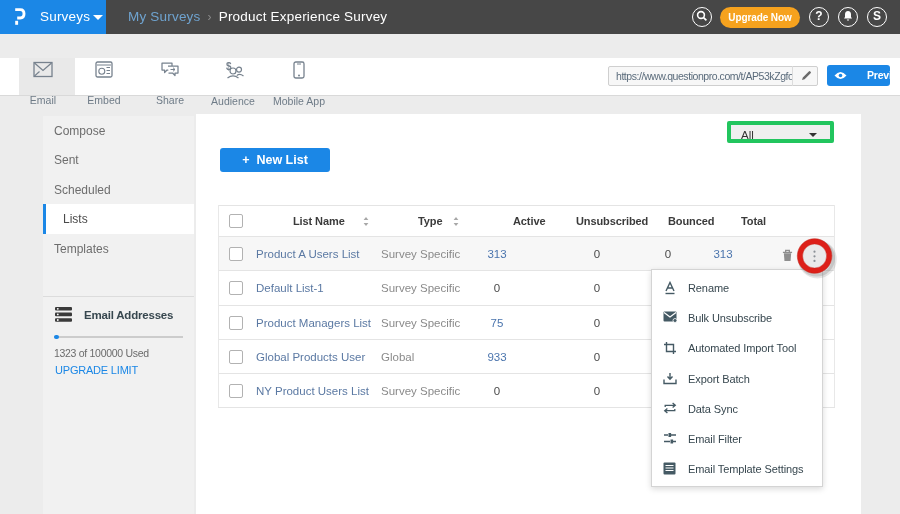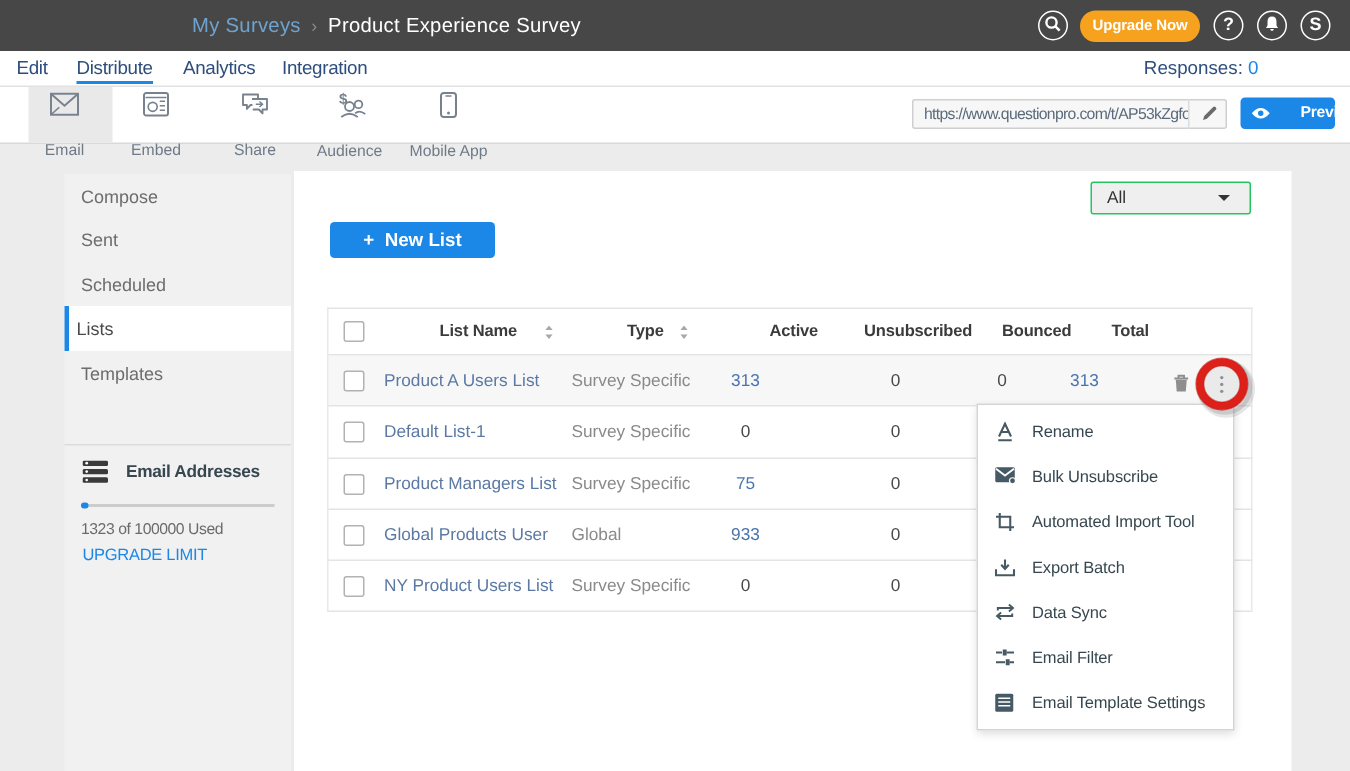--- a/index.html
+++ b/index.html
@@ -42,21 +42,21 @@
 #side-sep { position:absolute; left:0; top:180px; width:151px; border-top:1px solid #dcdcdc; }
 #ea-head { position:absolute; left:41px; top:193px; font-size:11.5px; letter-spacing:-0.2px; font-weight:700; color:#37474f; }
 #ea-bar { position:absolute; left:11px; top:220px; width:129px; height:2px; background:#cccccc; }
 #ea-bar-fill { position:absolute; left:0; top:-1px; width:5px; height:4px; background:#1b87e6; border-radius:2px; }
 #ea-used { position:absolute; left:11px; top:231px; font-size:10.5px; letter-spacing:-0.3px; color:#6b6b6b; }
 #ea-upgrade { position:absolute; left:12px; top:248px; font-size:11px; letter-spacing:-0.2px; color:#1b87e6; font-weight:400; }
 
 #main { position:absolute; left:196px; top:114px; width:665px; height:400px; background:#fff; }
 #searchbox { position:absolute; left:292px; top:7px; width:209px; height:22px; background:#f7f7f7; border:1px solid #d8d8d8; border-radius:2px; }
 #searchbox .ph { position:absolute; left:21px; top:4px; font-size:12px; color:#9e9e9e; }
-#allsel { position:absolute; left:531px; top:7px; width:107px; height:22px; background:#efefef; border:1px solid #22c55e; border-radius:2px; font-size:11.5px; color:#333; line-height:20px; padding-left:10px; }
+#allsel { position:absolute; left:531px; top:7px; width:107px; height:22px; background:#efefef; border:4px solid #22c55e; border-radius:2px; font-size:11.5px; color:#333; line-height:20px; padding-left:10px; }
 #allsel .car { position:absolute; right:13px; top:8px; width:0; height:0; border-left:4px solid transparent; border-right:4px solid transparent; border-top:4.5px solid #333; }
 #newlist { position:absolute; left:24px; top:34px; width:110px; height:24px; background:#1b87e6; border-radius:3px; color:#fff; font-size:12.5px; font-weight:700; text-align:center; line-height:24px; }
 
 
 #table { position:absolute; left:22px; top:91px; width:617px; }
 .hline { position:absolute; left:0; width:617px; border-top:1px solid #e4e4e4; }
 .vline { position:absolute; top:0; height:202px; border-left:1px solid #e8e8e8; }
 .cbx { position:absolute; left:11px; width:14px; height:14px; border:1.5px solid #b2b2b2; border-radius:2px; background:#fff; }
 .th { position:absolute; font-size:11px; letter-spacing:-0.1px; font-weight:700; color:#3b3b3b;padding-left:37px; }
 .lname { position:absolute; left:38px; font-size:11.5px; color:#5b79a3; }
@@ -69,45 +69,46 @@
 #menu { position:absolute; left:651px; top:269px; width:172px; height:218px; background:#fff; border:1px solid #d4d4d4; box-shadow:0 2px 6px rgba(0,0,0,0.15); }
 .mi { position:absolute; left:0; width:172px; height:30px; }
 .mi svg { position:absolute; left:11px; top:8px; }
 .mi .mt { position:absolute; left:36px; top:9px; font-size:11px; letter-spacing:-0.1px; color:#37474f; }
 </style>
 </head>
 <body>
 <div id="page">
 
   <div id="topbar">
+    <div id="logo-block">
+      <svg width="14" height="18" viewBox="0 0 14 18" style="position:absolute;left:13px;top:8px;">
+        <path d="M2.2 1.6 H7.3 Q11 1.6 11 5.8 Q11 10 7.3 10 H4.2" fill="none" stroke="#fff" stroke-width="2.9"></path>
+        <rect x="2.2" y="12.8" width="2.9" height="4" fill="#fff"></rect>
+      </svg>
+      <div id="surveys-txt">Surveys</div>
+      <div id="caret1"></div>
+    </div>
     <div id="crumb">My Surveys<span class="sep">›</span><span class="title">Product Experience Survey</span></div>
     <div class="hicon" style="left:692px;">
       <svg width="12" height="12" viewBox="0 0 12 12" style="margin-top:2px;">
           <circle cx="5" cy="5" r="3.4" fill="none" stroke="#fff" stroke-width="1.6"></circle>
           <line x1="7.6" y1="7.6" x2="10.4" y2="10.4" stroke="#fff" stroke-width="1.7"></line>
         </svg>
     </div>
     <div id="upgrade">Upgrade Now</div>
     <div class="hicon" style="left:809px;">?</div>
     <div class="hicon" style="left:838px;">
       <svg width="12" height="12" viewBox="0 0 12 12" style="margin-top:2px;">
           <path d="M6 1 Q3 1 3 4.5 V7 L2 8.6 H10 L9 7 V4.5 Q9 1 6 1 Z" fill="#fff"></path>
           <path d="M4.8 9.4 a1.2 1.2 0 0 0 2.4 0 Z" fill="#fff"></path>
         </svg>
     </div>
     <div class="hicon" style="left:867px;">S</div>
   </div>
 
-  <div id="navrow">
-    <div class="nav-item" style="left:11px;">Edit</div>
-    <div class="nav-item" style="left:51px; border-bottom:2px solid #1b87e6; padding-bottom:2px;">Distribute</div>
-    <div class="nav-item" style="left:122px;">Analytics</div>
-    <div class="nav-item" style="left:188px;">Integration</div>
-    <div id="responses">Responses: <b>0</b></div>
-  </div>
 
   <div id="toolbar">
     <div id="tile-email"></div>
     <div class="ticon" style="left:13px;">
       <svg width="20" height="17" viewBox="0 0 20 17">
           <rect x="1" y="1.5" width="18" height="14" fill="none" stroke="#77828e" stroke-width="1.3"></rect>
           <path d="M1.5 2 L10 9.5 L18.5 2" fill="none" stroke="#77828e" stroke-width="1.3"></path>
           <path d="M1.5 15 L6.5 10.5" fill="none" stroke="#77828e" stroke-width="1.1"></path>
         </svg>
       <div class="lbl">Email</div>
@@ -159,21 +160,21 @@
         </svg>
       <span style="position:absolute;left:22px;top:0;margin-left:18px;">Preview</span>
     </div>
   </div>
 
   <div id="sidebar">
     <div id="side-active"></div>
     <div class="side-item" style="top:0px;">Compose</div>
     <div class="side-item" style="top:29px;">Sent</div>
     <div class="side-item" style="top:59px;">Scheduled</div>
-    <div class="side-item" style="top:88px; color:#4a4a4a; padding-left:8px;">Lists</div>
+    <div class="side-item" style="top:88px; color:#4a4a4a; padding-left:20px;">Lists</div>
     <div class="side-item" style="top:118px;">Templates</div>
     <div id="side-sep"></div>
     <svg width="17" height="15" viewBox="0 0 17 15" style="position:absolute;left:12px;top:191px;">
       <rect x="0" y="0" width="17" height="3.6" rx="1" fill="#3a3a3a"></rect>
         <rect x="0" y="5.6" width="17" height="3.6" rx="1" fill="#3a3a3a"></rect>
         <rect x="0" y="11.2" width="17" height="3.6" rx="1" fill="#3a3a3a"></rect>
       <circle cx="2.8" cy="1.8" r="0.9" fill="#fff"></circle>
         <circle cx="2.8" cy="7.4" r="0.9" fill="#fff"></circle>
         <circle cx="2.8" cy="13" r="0.9" fill="#fff"></circle>
     </svg>

